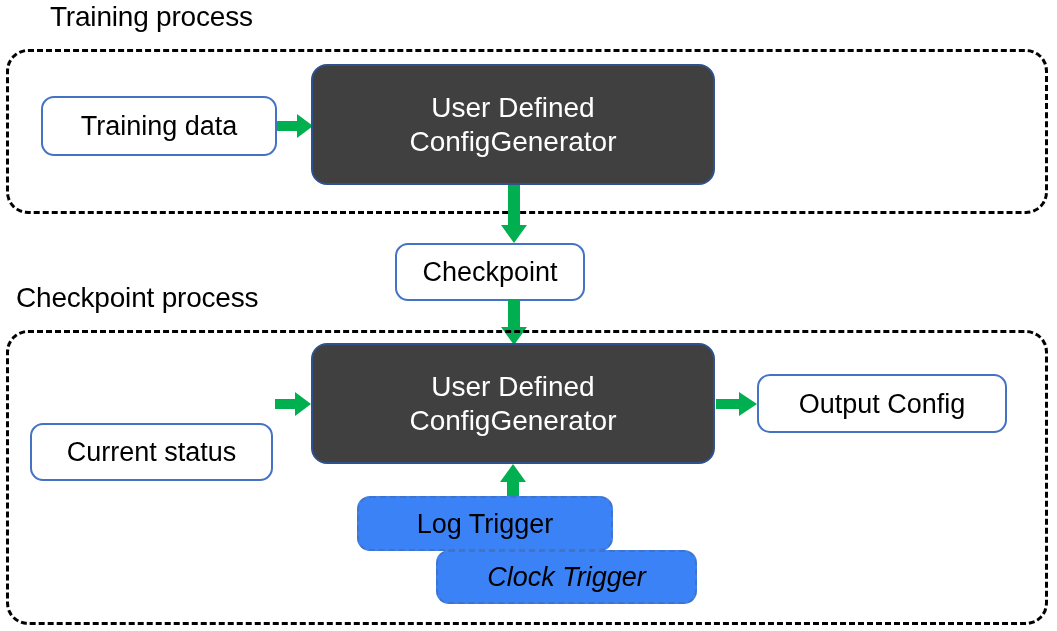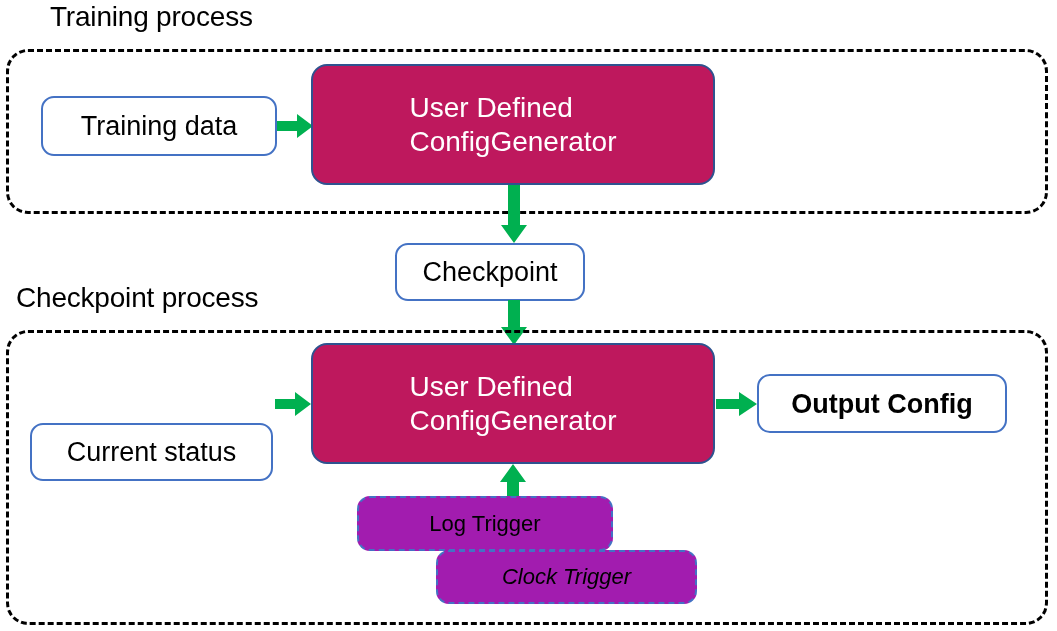--- a/index.html
+++ b/index.html
@@ -51,44 +51,44 @@
     font-size: 27px;
     line-height: 30px;
     white-space: nowrap;
     text-align: center;
   }
 
   
   .node-filled {
     position: absolute;
     box-sizing: border-box;
-    background: #be185d;
+    background: #404040;
     border: 2.5px solid #2F528F;
     border-radius: 16px;
     display: flex;
     align-items: center;
     justify-content: center;
-    text-align: left;
+    text-align: center;
     color: #ffffff;
     font-size: 28px;
     line-height: 34px;
   }
 
   
   .node-dashed {
     position: absolute;
     box-sizing: border-box;
-    background: #a21caf;
+    background: #3b82f6;
     border: 2.5px dashed #4472C4;
     border-radius: 13px;
     display: flex;
     align-items: center;
     justify-content: center;
     color: #000000;
-    font-size: 22px;
+    font-size: 27px;
     line-height: 30px;
     white-space: nowrap;
   }
 
   
   .arrow {
     position: absolute;
   }
   .arrow svg { display: block; overflow: visible; }
 </style>
@@ -148,21 +148,21 @@
       <div>ConfigGenerator</div>
     </div>
   </div>
 
   <div class="arrow" style="left:716px; top:389px;">
     <svg width="45" height="30" viewBox="0 0 45 30">
       <path d="M0,10 L23,10 L23,3 L41,15 L23,27 L23,20 L0,20 Z" fill="#00B050"></path>
     </svg>
   </div>
 
-  <div class="node-box" style="left:757px; top:374px; width:250px; height:59px;font-weight:bold;">Output Config</div>
+  <div class="node-box" style="left:757px; top:374px; width:250px; height:59px;">Output Config</div>
 
   <div class="arrow" style="left:499px; top:464px;">
     <svg width="30" height="36" viewBox="0 0 30 36">
       <path d="M14,0 L27,18 L20,18 L20,35 L8,35 L8,18 L1,18 Z" fill="#00B050"></path>
     </svg>
   </div>
 
   <div class="node-dashed" style="left:357px; top:496px; width:256px; height:55px;">Log Trigger</div>
 
   <div class="node-dashed" style="left:436px; top:550px; width:261px; height:54px;font-style:italic;">Clock Trigger</div>

